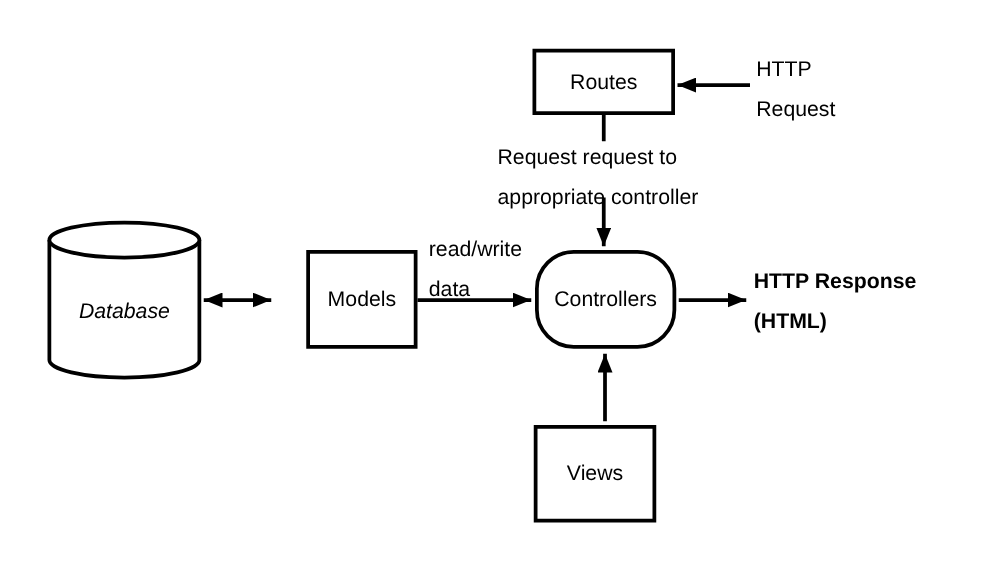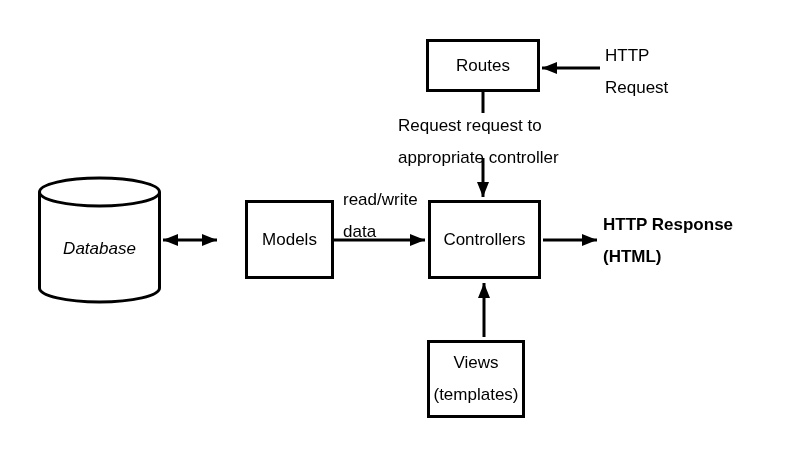--- a/index.html
+++ b/index.html
@@ -9,21 +9,21 @@
     font-size:17px;line-height:22px;overflow:hidden;
   }
   .connector-layer{position:absolute;left:0;top:0;pointer-events:none;}
   .box{
     position:absolute;box-sizing:border-box;border:3px solid #000;background:#ffffff;
     display:flex;flex-direction:column;align-items:center;justify-content:center;
     text-align:center;
   }
   #node-routes{left:426px;top:39px;width:114px;height:53px;}
   #node-models{left:219px;top:200px;width:89px;height:79px;margin-left:26px;}
-  #node-controllers{left:428px;top:200px;width:113px;height:79px;}
+  #node-controllers{left:428px;top:200px;width:113px;height:79px;border-radius:31px;}
   #node-views{left:427px;top:340px;width:98px;height:78px;}
   .lbl{position:absolute;white-space:nowrap;}
   #lbl-database{left:38px;top:238px;width:123px;text-align:center;font-style:italic;}
   #lbl-http-request{left:605px;top:45px;}
   #lbl-forward{left:398px;top:115px;}
   #lbl-readwrite{left:343px;top:189px;width:84px;}
   #lbl-http-response{left:603px;top:214px;font-weight:bold;}
   .line2{display:block;margin-top:10px;}
 </style>
 </head>
@@ -64,21 +64,20 @@
   <div class="box" id="node-models">
     <span>Models</span>
   </div>
 
   <div class="box" id="node-controllers">
     <span>Controllers</span>
   </div>
 
   <div class="box" id="node-views">
     <span>Views</span>
-    <span class="line2">(templates)</span>
   </div>
 
   <div class="lbl" id="lbl-database">
     <span>Database</span>
   </div>
 
   <div class="lbl" id="lbl-http-request">
     <span>HTTP</span>
     <span class="line2">Request</span>
   </div>

